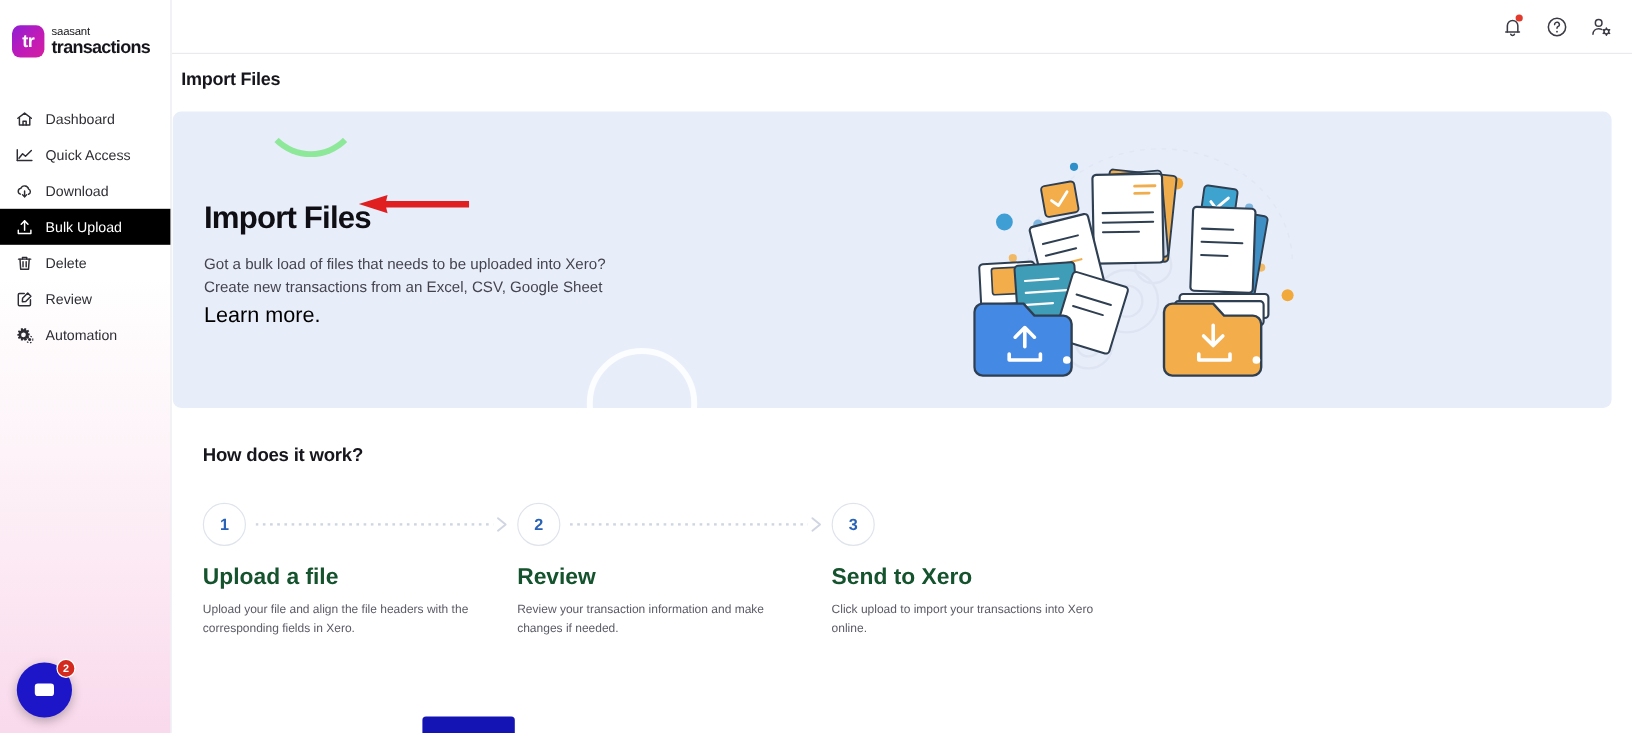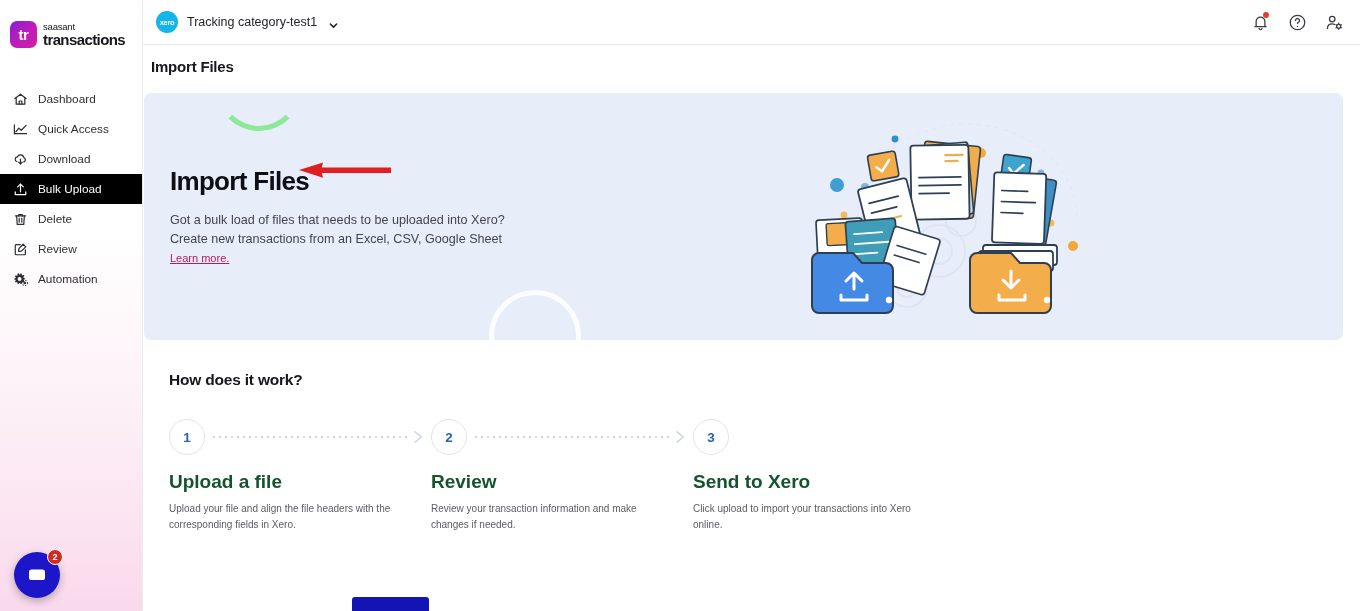--- a/index.html
+++ b/index.html
@@ -109,22 +109,22 @@
   .hero-arc-white {
     position: absolute; left: 345px; bottom: -42px;
     width: 92px; height: 92px; border-radius: 50%;
     border: 5px solid rgba(255,255,255,.85);
   }
   .hero-copy { position: absolute; left: 26px; top: 73px; }
   .hero-h1 { font-size: 26px; font-weight: bold; color: #0e0e14; letter-spacing: -0.7px; }
   .hero-p { font-size: 12.6px; color: #44444e; line-height: 18.5px; margin-top: 14px; }
   .hero-link {
     display: inline-block; margin-top: 4px;
-    font-size: 11px; color: #be185d;
-    text-decoration: underline; cursor: pointer;
+    font-size: 18px; color: #000000;
+    cursor: pointer;
   }
   .hero-art { position: absolute; right: 232px; top: 8px; width: 300px; height: 232px; }
   .hero-art svg { display: block; width: 300px; height: 232px; }
 
   
   .anno-arrow {
     position: absolute; left: 156px; top: 160px;
     width: 92px; height: 20px; z-index: 8; pointer-events: none;
   }
   .anno-arrow svg { display: block; width: 92px; height: 20px; }
@@ -265,29 +265,20 @@
           <rect x="2" y="4.6" width="16" height="10.4" rx="2.6"></rect>
         </svg>
       </span>
       <span class="chat-badge">2</span>
     </div>
   </aside>
 
   <section class="main">
 
     <header class="topbar">
-      <div class="org-chip">
-        <span class="xero-logo">xero</span>
-        <span class="org-name">Tracking category-test1</span>
-        <span class="chev">
-          <svg viewBox="0 0 12 12" fill="none" stroke="#23232a" stroke-width="1.7" stroke-linecap="round" stroke-linejoin="round">
-            <path d="M2.6 4.4L6 7.8l3.4-3.4"></path>
-          </svg>
-        </span>
-      </div>
 
       <div class="topbar-spacer"></div>
 
       <div class="topbar-icons">
         <span class="tb-ico">
           <svg viewBox="0 0 20 20" fill="none" stroke="#3b3b45" stroke-width="1.35" stroke-linecap="round" stroke-linejoin="round">
             <path d="M5.4 14.3V8.9a4.6 4.6 0 119.2 0v5.4"></path>
             <path d="M4 14.3h12"></path>
               <path d="M8.4 16.4a1.7 1.7 0 003.2 0"></path>
           </svg>

